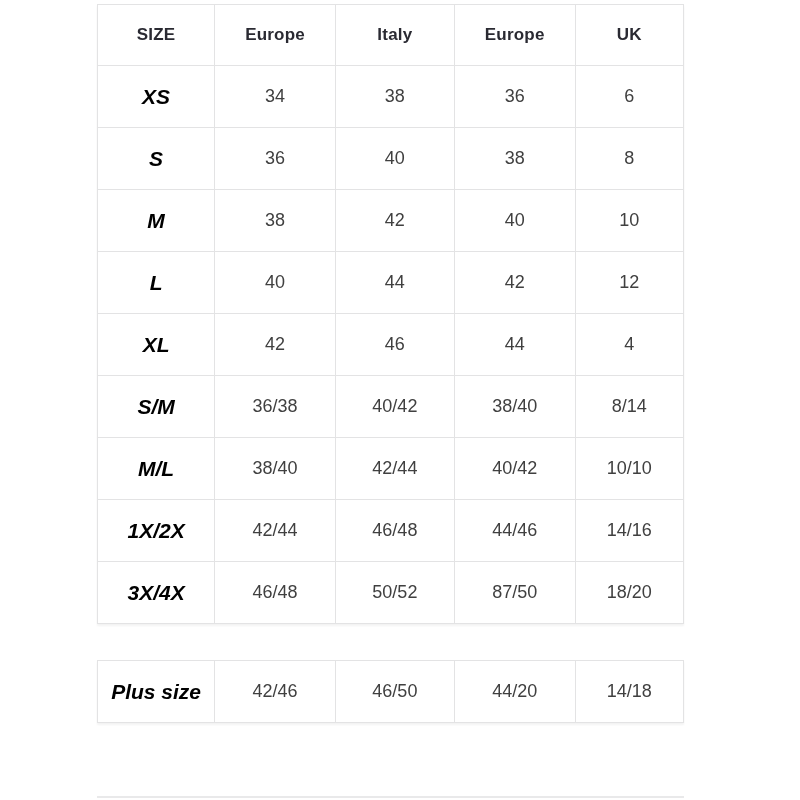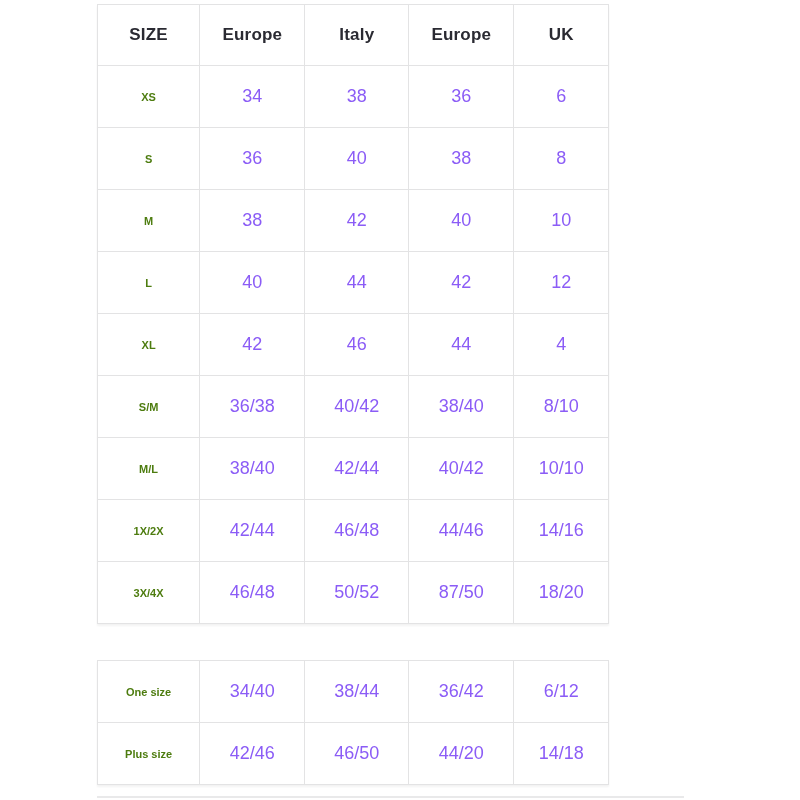--- a/index.html
+++ b/index.html
@@ -11,21 +11,21 @@
     width: 800px;
     height: 800px;
     position: relative;
     overflow: hidden;
     font-family: "Liberation Sans", sans-serif;
   }
   .tables-wrap {
     position: absolute;
     left: 97px;
     top: 4px;
-    width: 512px;
+    width: 587px;
     border-radius: 17px;
   }
   table {
     border-collapse: collapse;
     width: 100%;
     table-layout: fixed;
     background: #ffffff;
     box-shadow: 0 2px 2px rgba(0,0,0,0.05);
   }
   col.c-size   { width: 20.0%; }
@@ -44,27 +44,28 @@
     font-weight: 700;
     font-size: 17px;
     color: #2a2a32;
     letter-spacing: 0.2px;
   }
   tr.data-row th, tr.data-row td {
     height: 61px;
   }
   th.rowlabel {
     font-weight: 700;
-    font-size: 11px;
-    color: #4d7c0f;
+    font-size: 21px;
+    color: #000000;
+    font-style: italic;
   }
   td.val {
     font-weight: 400;
     font-size: 18px;
-    color: #8b5cf6;
+    color: #404040;
   }
   .special-table {
     margin-top: 36px;
   }
   .bottom-strip {
     position: absolute;
     left: 97px;
     width: 587px;
     bottom: 2px;
     height: 2px;
@@ -127,21 +128,21 @@
           <td class="val">42</td>
           <td class="val">46</td>
           <td class="val">44</td>
           <td class="val">4</td>
         </tr>
         <tr class="data-row">
           <th class="rowlabel">S/M</th>
           <td class="val">36/38</td>
           <td class="val">40/42</td>
           <td class="val">38/40</td>
-          <td class="val">8/10</td>
+          <td class="val">8/14</td>
         </tr>
         <tr class="data-row">
           <th class="rowlabel">M/L</th>
           <td class="val">38/40</td>
           <td class="val">42/44</td>
           <td class="val">40/42</td>
           <td class="val">10/10</td>
         </tr>
         <tr class="data-row">
           <th class="rowlabel">1X/2X</th>
@@ -163,27 +164,20 @@
   <table class="special-table">
     <colgroup>
       <col class="c-size">
         <col class="c-europe">
         <col class="c-italy">
         <col class="c-france">
         <col class="c-uk">
     </colgroup>
     <tbody>
         <tr class="data-row">
-          <th class="rowlabel">One size</th>
-          <td class="val">34/40</td>
-          <td class="val">38/44</td>
-          <td class="val">36/42</td>
-          <td class="val">6/12</td>
-        </tr>
-        <tr class="data-row">
           <th class="rowlabel">Plus size</th>
           <td class="val">42/46</td>
           <td class="val">46/50</td>
           <td class="val">44/20</td>
           <td class="val">14/18</td>
         </tr>
       </tbody>
   </table>
 
 </div>

